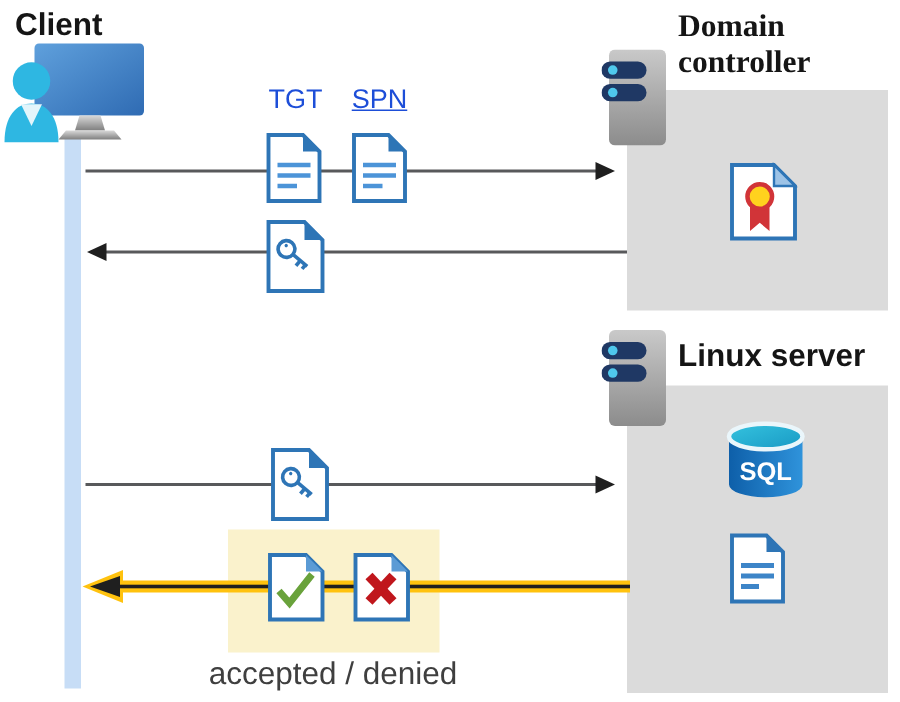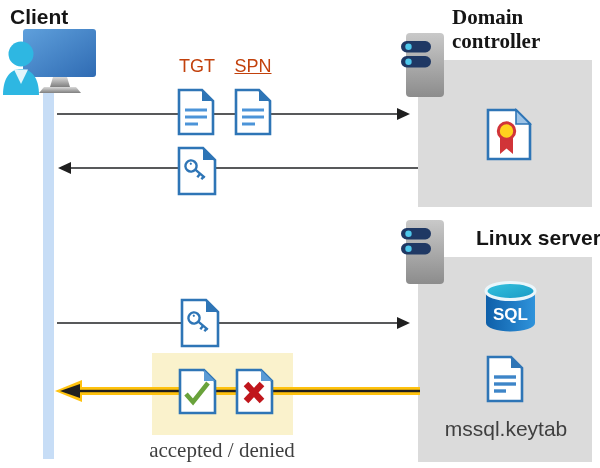--- a/index.html
+++ b/index.html
@@ -3,21 +3,21 @@
 <meta charset="utf-8">
 <style>
   html,body{margin:0;padding:0;background:#fff;}
   .canvas{
     position:relative;width:600px;height:468px;background:#ffffff;overflow:hidden;
     font-family:"Liberation Sans", sans-serif;
   }
   .abs{position:absolute;}
   .panel{background:#DBDBDB;}
   .title{font-weight:bold;font-size:21px;color:#151515;line-height:1.12;}
-  .small-label{font-size:18px;color:#c2410c;text-align:center;}
+  .small-label{font-size:18px;color:#1d4ed8;text-align:center;}
   .caption{font-size:21px;color:#3F3F3F;text-align:center;}
   .arrow-line{position:absolute;height:2px;background:#58595B;}
   .head-right{position:absolute;width:0;height:0;border-top:6.5px solid transparent;
     border-bottom:6.5px solid transparent;border-left:13px solid #1F1F1F;}
   .head-left{position:absolute;width:0;height:0;border-top:6.5px solid transparent;
     border-bottom:6.5px solid transparent;border-right:13px solid #1F1F1F;}
   .lifeline{background:#C7DDF6;}
   .hl-box{background:#FAF2CC;}
 </style>
 </head>
@@ -25,21 +25,21 @@
 
 <div class="canvas">
 
   <div class="abs panel" style="left:418px;top:60px;width:174px;height:147px;"></div>
   <div class="abs panel" style="left:418px;top:257px;width:174px;height:205px;"></div>
 
   <div class="abs lifeline" style="left:43px;top:92px;width:11px;height:367px;"></div>
 
   <div class="abs title" style="left:10px;top:5px;">Client</div>
   <div class="abs title" style="left:452px;top:6px;width:132px;font-family:Liberation Serif, serif;">Domain controller</div>
-  <div class="abs title" style="left:452px;top:226px;white-space:nowrap;margin-left:24px;">Linux server</div>
+  <div class="abs title" style="left:452px;top:226px;white-space:nowrap;">Linux server</div>
 
   <svg class="abs" style="left:2px;top:27px;" width="100" height="68" viewBox="0 0 100 68">
     <defs>
       <linearGradient id="scr" x1="0" y1="0" x2="1" y2="1">
         <stop offset="0" stop-color="#5FA0DC"></stop>
           <stop offset="1" stop-color="#2F6BB3"></stop>
       </linearGradient>
       <linearGradient id="stnd" x1="0" y1="0" x2="0" y2="1">
         <stop offset="0" stop-color="#D9D9D9"></stop>
           <stop offset="1" stop-color="#7F7F7F"></stop>
@@ -173,16 +173,15 @@
   </svg>
 
   <svg class="abs" style="left:486px;top:355px;" width="38" height="48" viewBox="0 0 38 48">
     <path d="M2,2 h23 l11,11 v33 h-34 z" fill="#fff" stroke="#2E75B6" stroke-width="2.6"></path>
     <path d="M25,2 l11,11 h-11 z" fill="#2E75B6"></path>
     <line x1="8" y1="22" x2="30" y2="22" stroke="#3D85C8" stroke-width="3.4"></line>
     <line x1="8" y1="29" x2="30" y2="29" stroke="#3D85C8" stroke-width="3.4"></line>
     <line x1="8" y1="36" x2="20" y2="36" stroke="#3D85C8" stroke-width="3.4"></line>
   </svg>
 
-  <div class="abs caption" style="left:127px;top:438px;width:190px;font-family:Liberation Serif, serif;">accepted / denied</div>
-  <div class="abs caption" style="left:420px;top:417px;width:172px;">mssql.keytab</div>
+  <div class="abs caption" style="left:127px;top:438px;width:190px;">accepted / denied</div>
 
 </div>
 
 </body></html>

